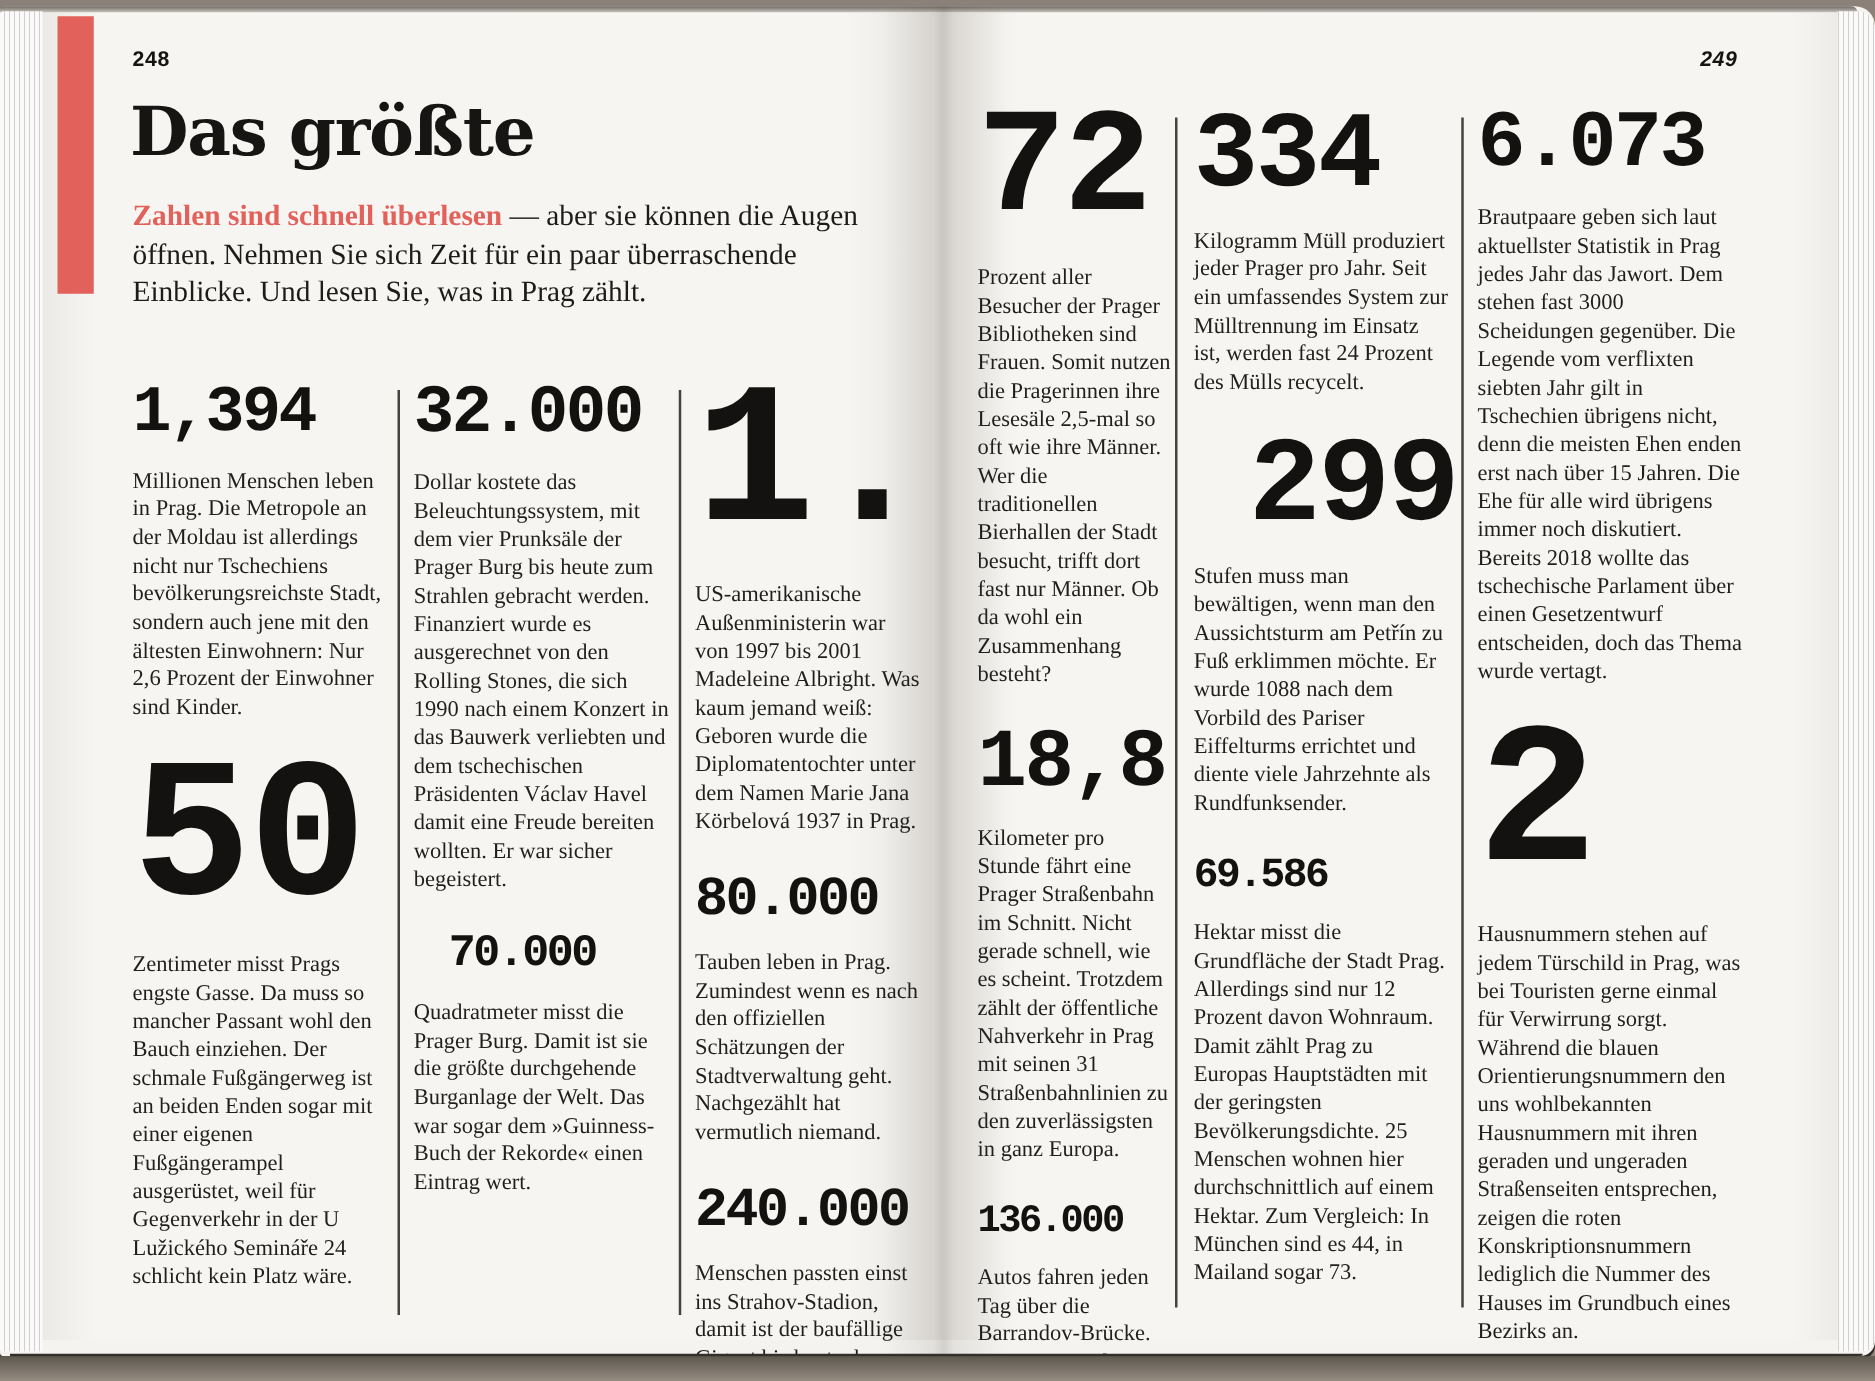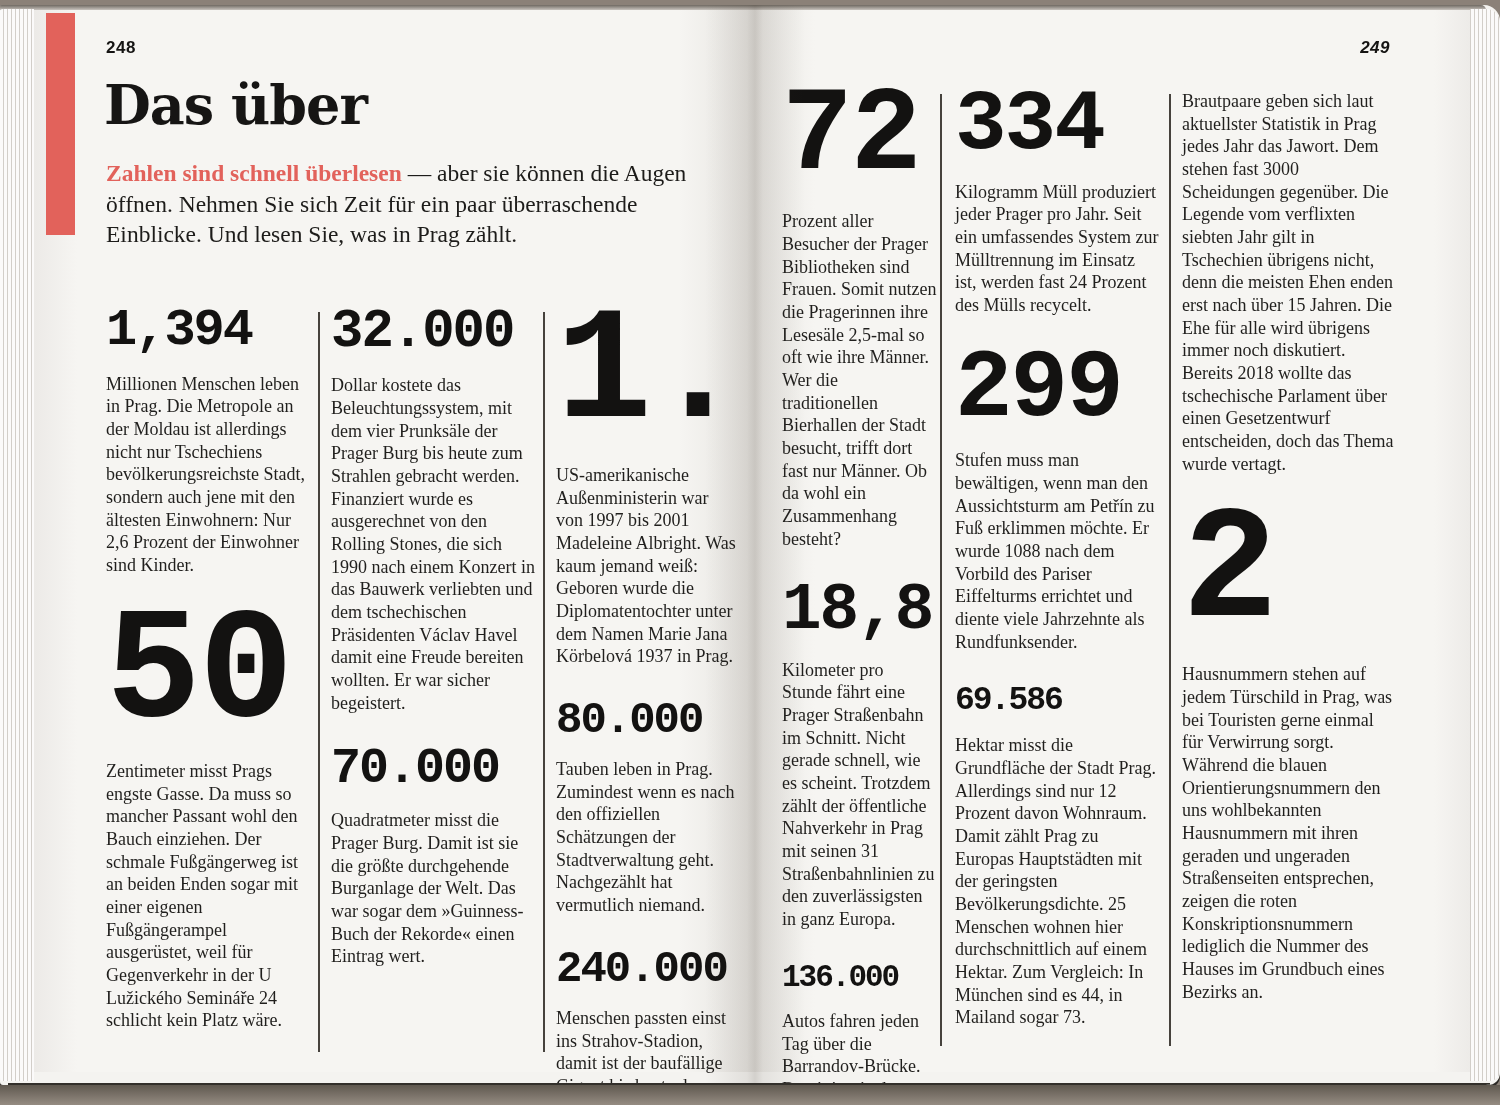--- a/index.html
+++ b/index.html
@@ -83,49 +83,49 @@
   .d-r1 { left:190px; } .d-r2 { left:419px; }
 
   .entry + .entry { margin-top:34px; }
   .num {
     font-family:Liberation Mono, monospace; font-weight:bold; color:#131211;
     line-height:.82; margin:0 0 20px 0; letter-spacing:-2px; white-space:nowrap;
   }
   .n52  { font-size:52px; }
   .n160 { font-size:158px; line-height:.78; margin-bottom:26px; }
   .n56  { font-size:54px; }
-  .n44  { font-size:50px; }
+  .n44  { font-size:36px;margin-left:28px; }
   .n165 { font-size:160px; line-height:.80; margin-bottom:26px; }
   .n36  { font-size:44px; }
   .n115 { font-size:118px; line-height:.80; margin-bottom:26px; }
   .n68  { font-size:66px; }
   .n30  { font-size:31px; }
   .n92  { font-size:86px; }
-  .n100 { font-size:96px; }
+  .n100 { font-size:96px;margin-left:44px; }
   .n32  { font-size:33px; }
   .n70  { font-size:64px; }
 
   .body-txt {
     margin:0; font-size:inherit; line-height:1.26; color:#201f1d;
   }
   .col { font-size:18px; }
 </style>
 </head>
 <body>
 
 <div class="scene">
   <div class="book">
     <div class="edge-top"></div>
     <div class="edge-left"></div>
     <div class="edge-right"></div>
 
     <div class="page page-left">
       <div class="red-bar" style="background:#e2625b;"></div>
       <div class="pagenum pl">248</div>
-      <h1 class="title">Das über</h1>
+      <h1 class="title">Das größte</h1>
       <p class="intro"><span class="hl" style="color:#e2625b;">Zahlen sind schnell überlesen</span><span> — aber sie können die Augen öffnen. Nehmen Sie sich Zeit für ein paar überraschende Einblicke. Und lesen Sie, was in Prag zählt.</span></p>
 
       <div class="vdiv d-l1"></div>
       <div class="vdiv d-l2"></div>
 
       <div class="col c-l1">
         <div class="entry">
           <div class="num n52">1,394</div>
           <p class="body-txt">Millionen Menschen leben in Prag. Die Metropole an der Moldau ist allerdings nicht nur Tschechiens bevölkerungsreichste Stadt, sondern auch jene mit den ältesten Einwohnern: Nur 2,6 Prozent der Einwohner sind Kinder.</p>
         </div>
@@ -193,20 +193,21 @@
           <p class="body-txt">Stufen muss man bewältigen, wenn man den Aussichtsturm am Petřín zu Fuß erklimmen möchte. Er wurde 1088 nach dem Vorbild des Pariser Eiffelturms errichtet und diente viele Jahrzehnte als Rundfunksender.</p>
         </div>
         <div class="entry">
           <div class="num n32">69.586</div>
           <p class="body-txt">Hektar misst die Grundfläche der Stadt Prag. Allerdings sind nur 12 Prozent davon Wohnraum. Damit zählt Prag zu Europas Hauptstädten mit der geringsten Bevölkerungsdichte. 25 Menschen wohnen hier durchschnittlich auf einem Hektar. Zum Vergleich: In München sind es 44, in Mailand sogar 73.</p>
         </div>
       </div>
 
       <div class="col c-r3">
         <div class="entry">
+          <div class="num n70">6.073</div>
           <p class="body-txt">Brautpaare geben sich laut aktuellster Statistik in Prag jedes Jahr das Jawort. Dem stehen fast 3000 Scheidungen gegenüber. Die Legende vom verflixten siebten Jahr gilt in Tschechien übrigens nicht, denn die meisten Ehen enden erst nach über 15 Jahren. Die Ehe für alle wird übrigens immer noch diskutiert. Bereits 2018 wollte das tschechische Parlament über einen Gesetzentwurf entscheiden, doch das Thema wurde vertagt.</p>
         </div>
         <div class="entry">
           <div class="num n165">2</div>
           <p class="body-txt">Hausnummern stehen auf jedem Türschild in Prag, was bei Touristen gerne einmal für Verwirrung sorgt. Während die blauen Orientierungsnummern den uns wohlbekannten Hausnummern mit ihren geraden und ungeraden Straßenseiten entsprechen, zeigen die roten Konskriptionsnummern lediglich die Nummer des Hauses im Grundbuch eines Bezirks an.</p>
         </div>
       </div>
     </div>
 
     <div class="gutter"></div>

